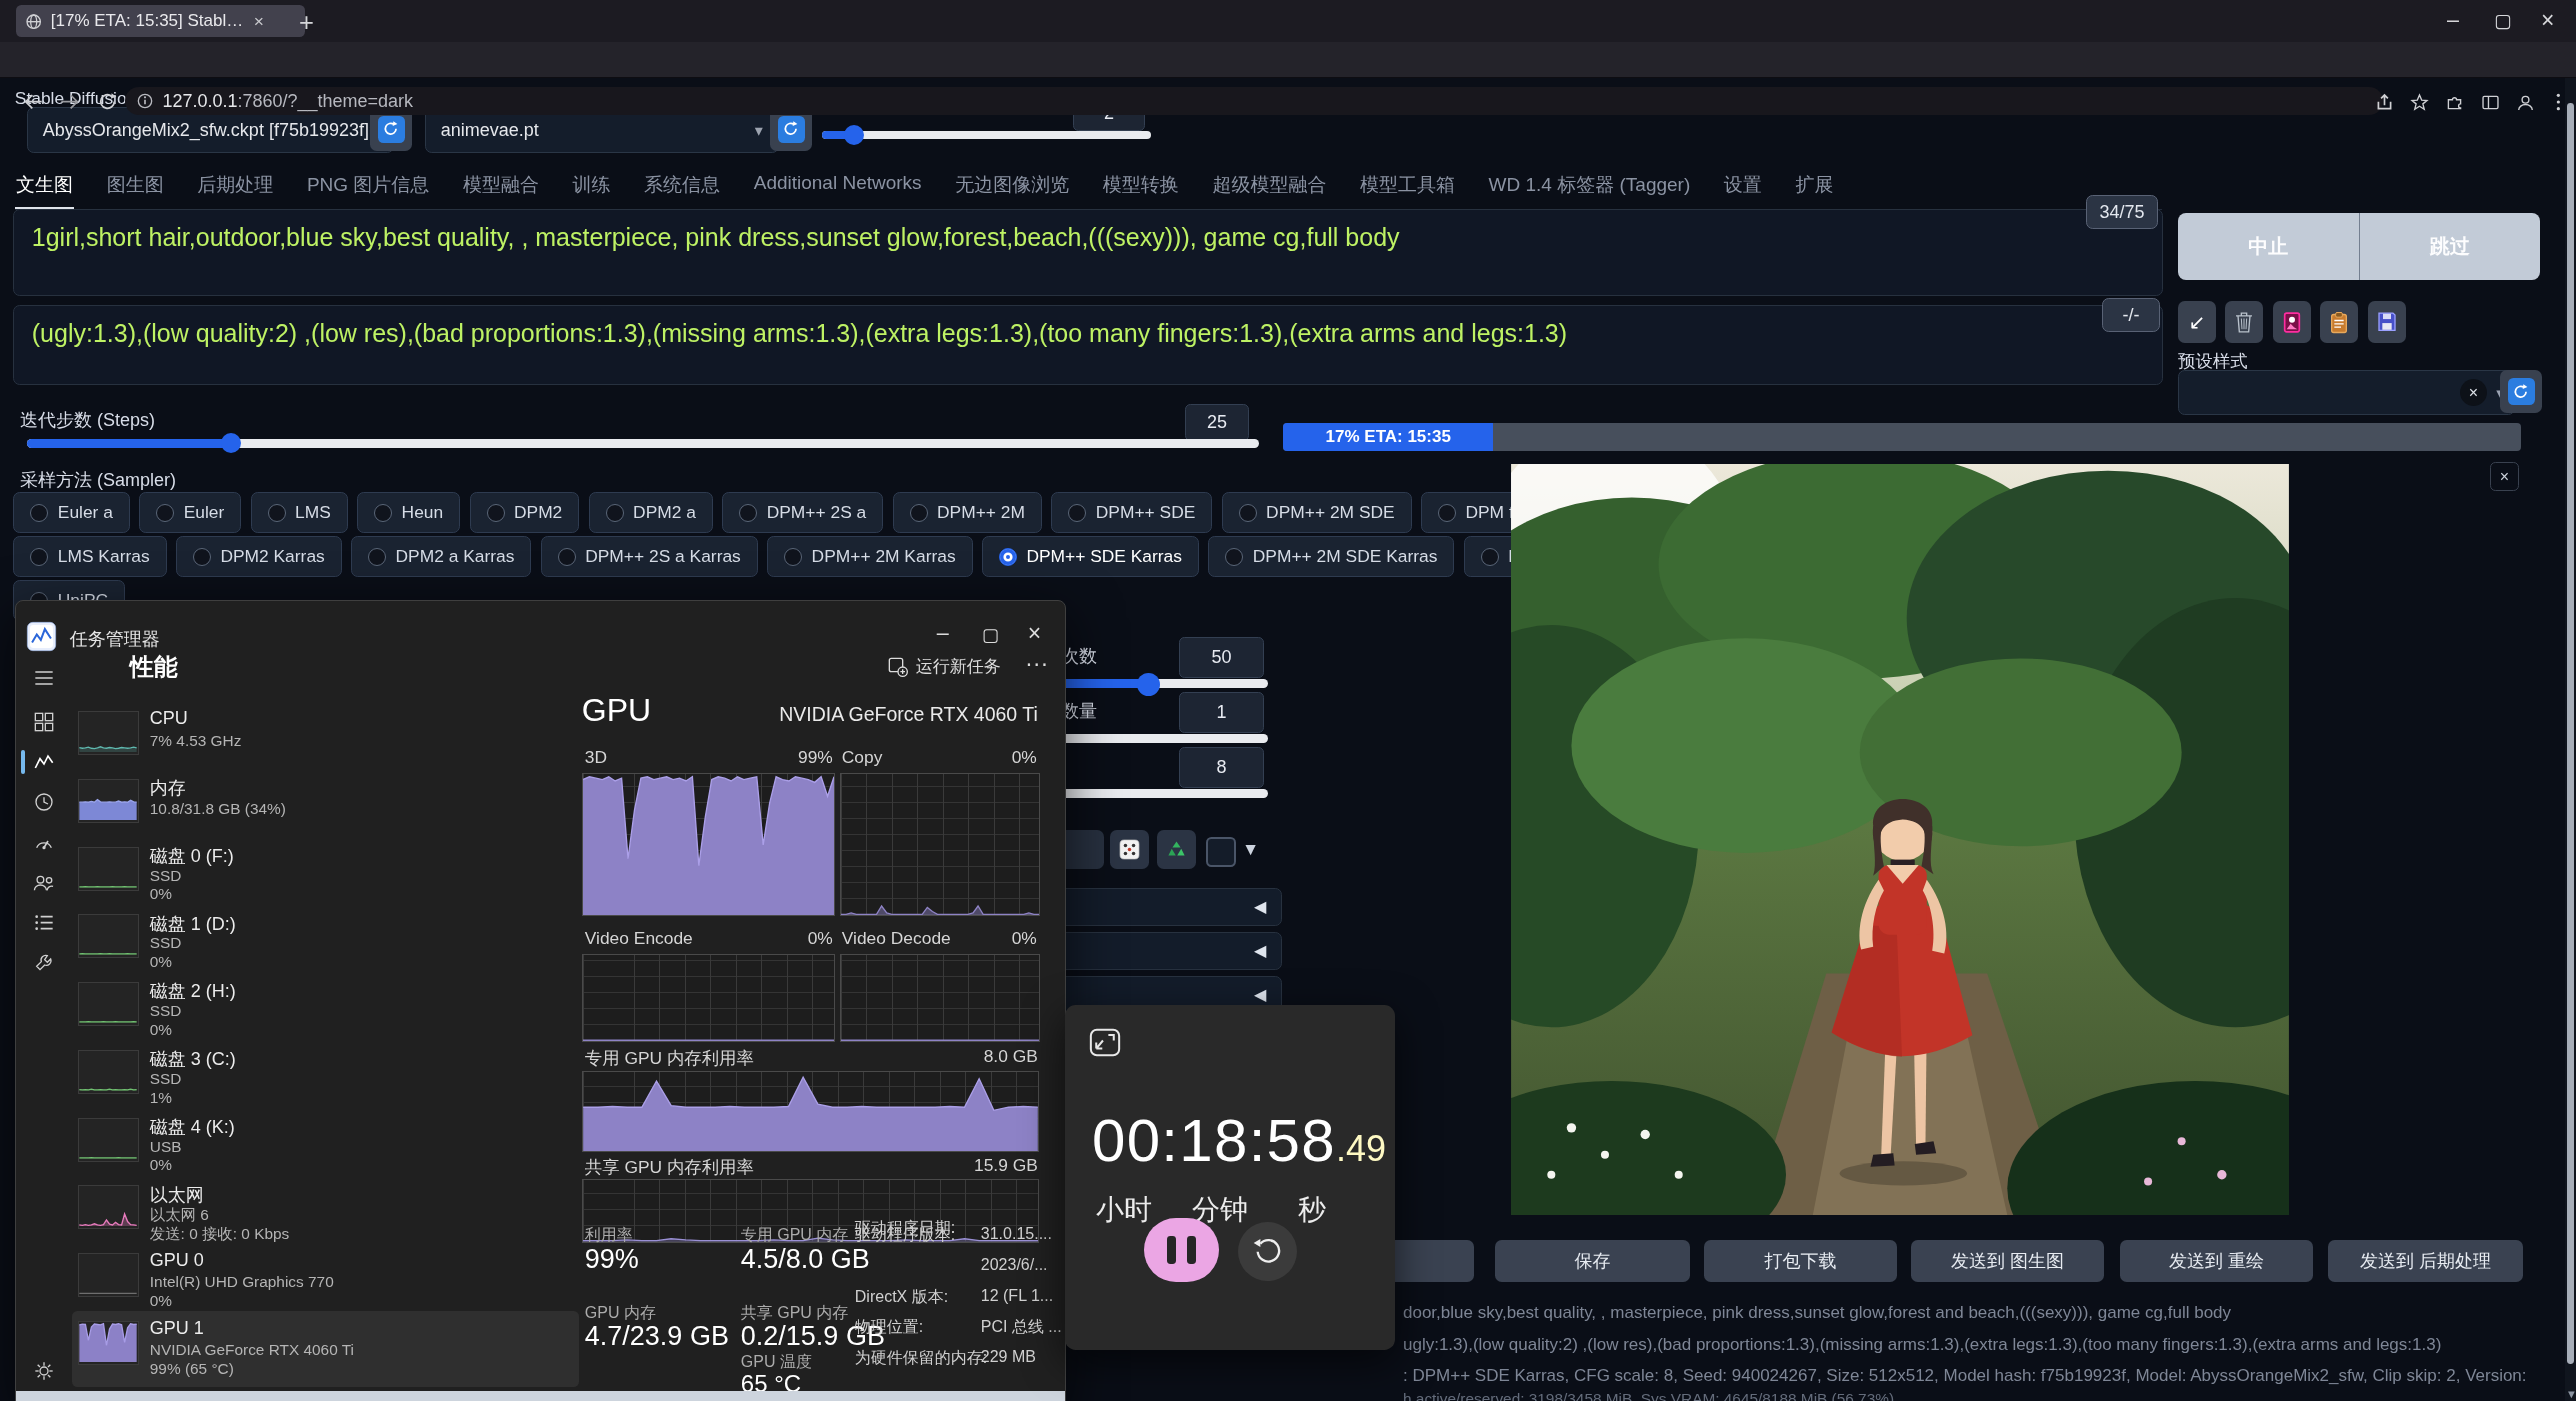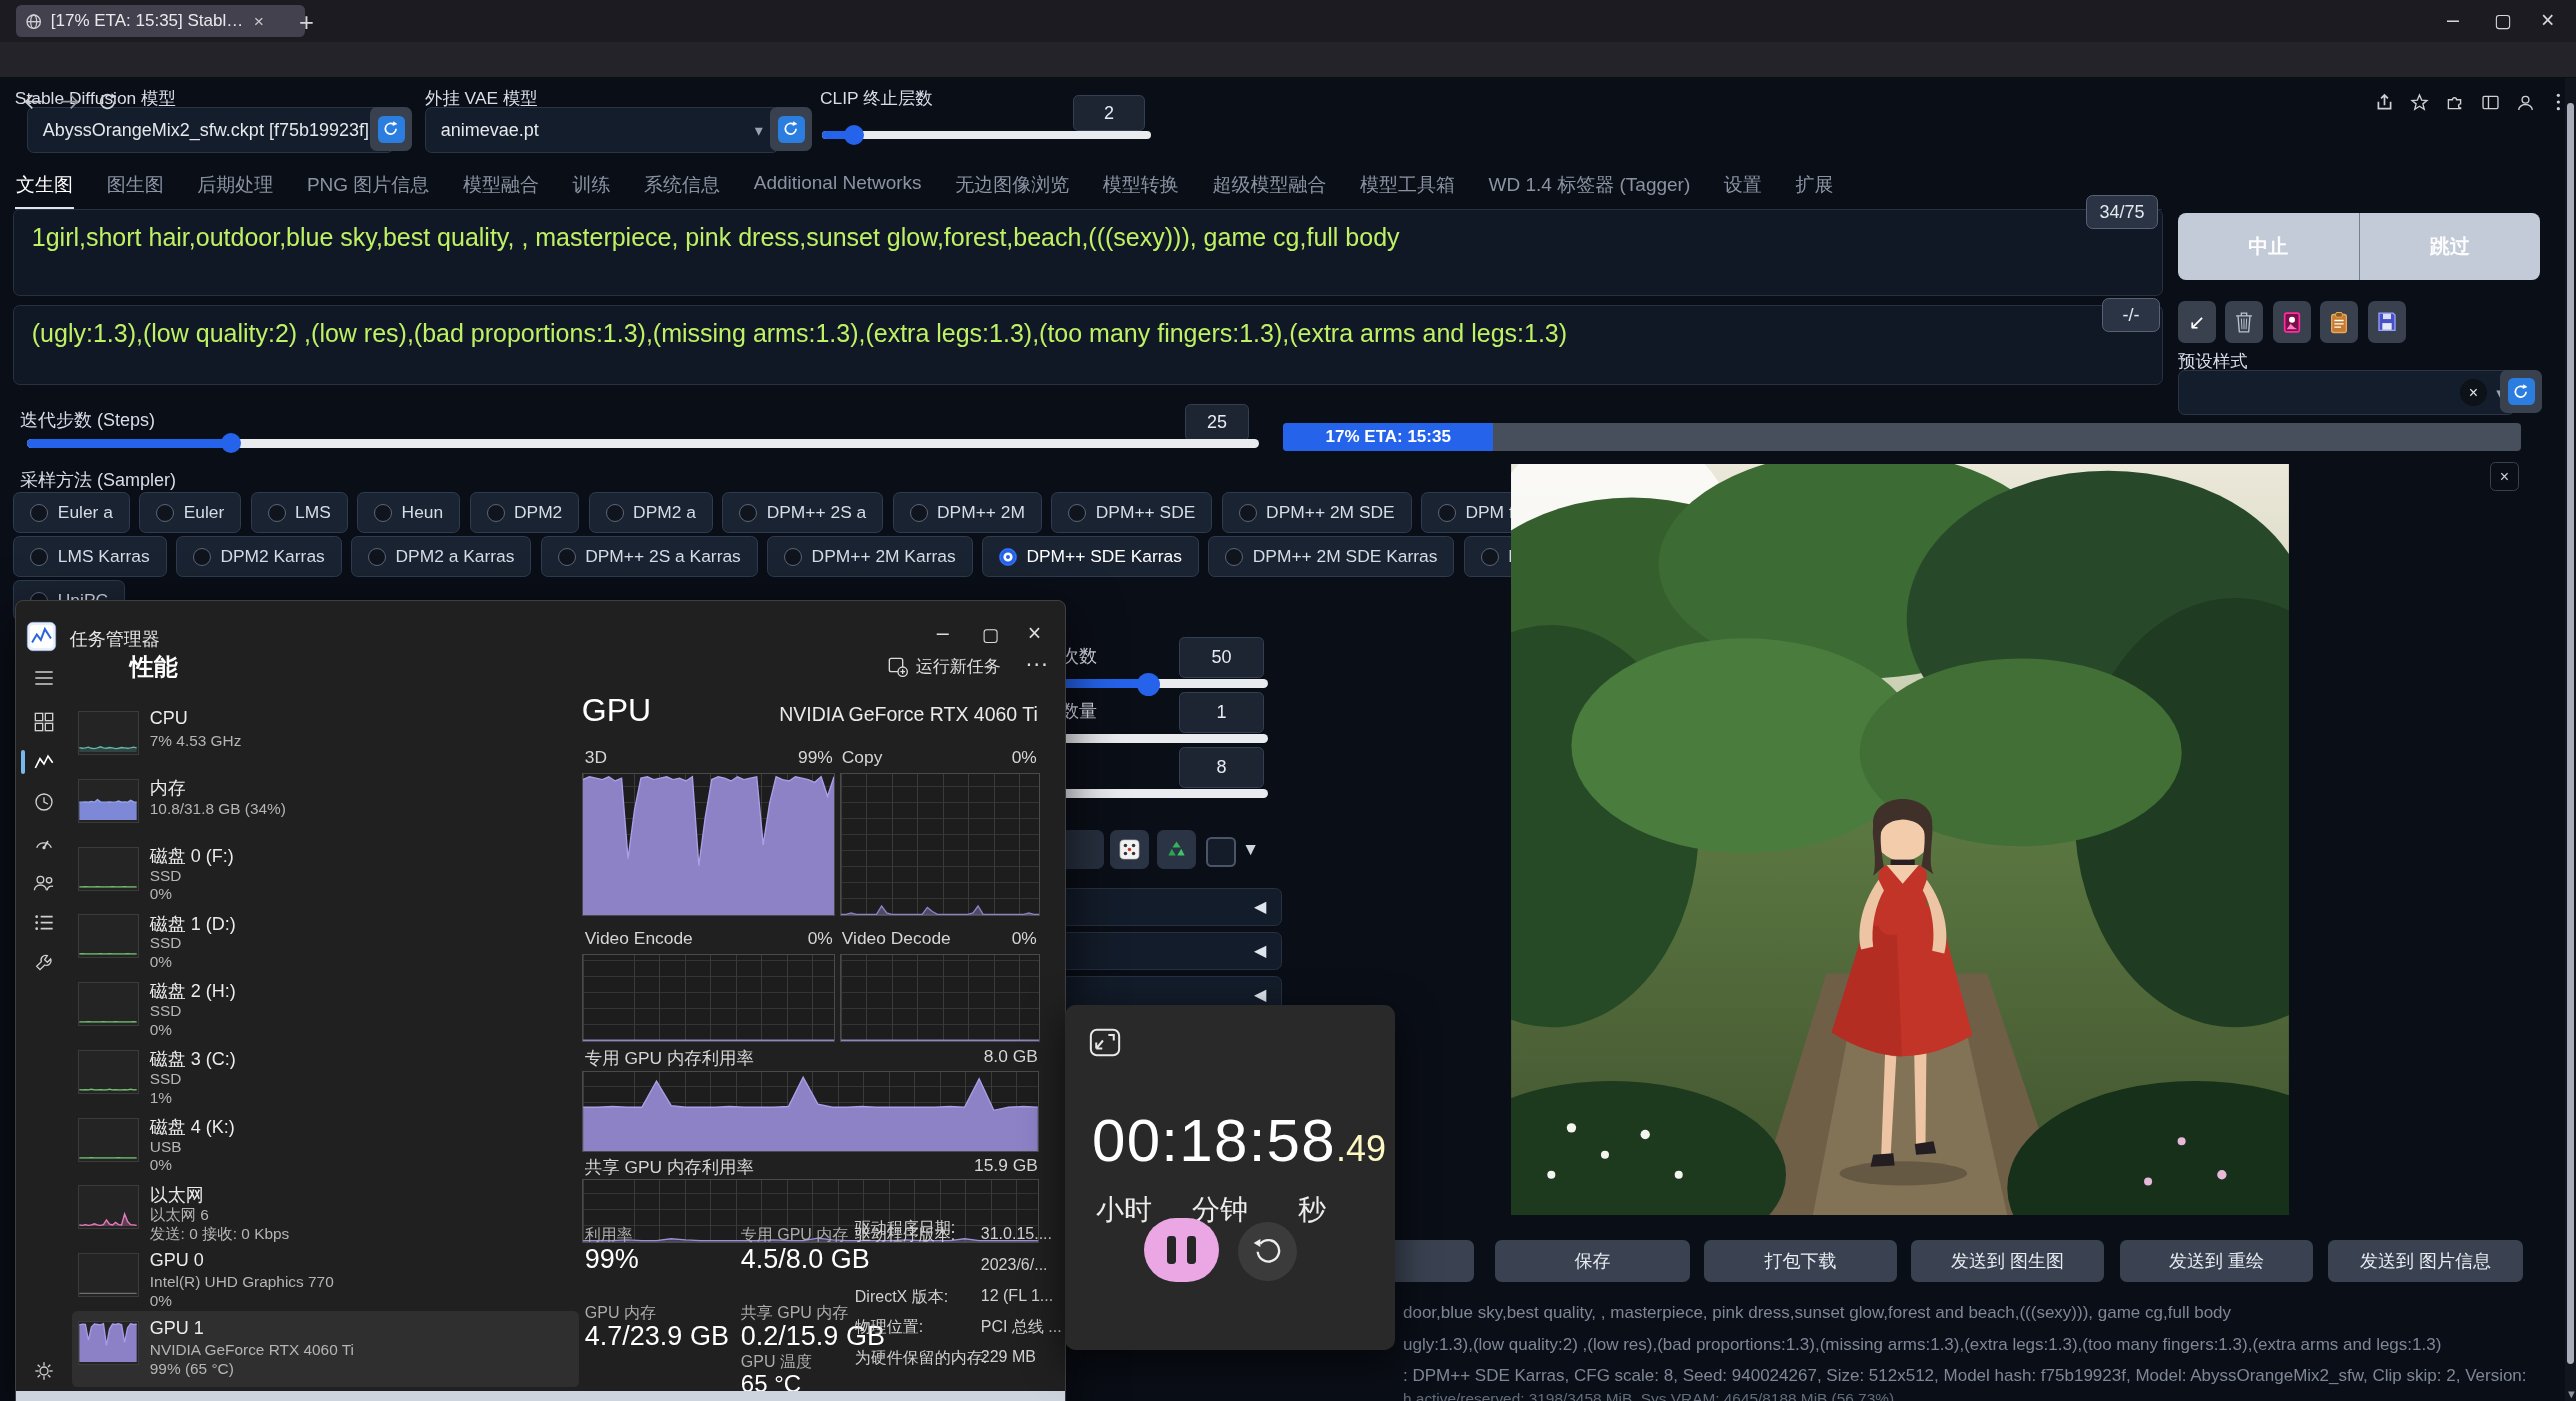--- a/index.html
+++ b/index.html
@@ -89,20 +89,30 @@
       <svg width="20" height="17.4" viewBox="0 0 30 26">
         <path d="M16 3 L26 13 L16 23 M26 13 H2" fill="none" stroke="#9a9ba0" stroke-width="2.5"></path>
       </svg>
     </span>
   <span class="abs bicon" style="left:98px;top:50px;">
       <svg width="19" height="19" viewBox="0 0 28 28">
         <path d="M24 14 a10 10 0 1 1 -4-8" fill="none" stroke="#cfd0d4" stroke-width="2.5"></path>
         <polygon points="20,2 27,7 19,10" fill="#cfd0d4"></polygon>
       </svg>
     </span>
+  <div class="abs urlpill">
+    <span>
+        <svg width="16" height="16" viewBox="0 0 24 24">
+          <circle cx="12" cy="12" r="10" fill="none" stroke="#b9bac0" stroke-width="2"></circle>
+          <line x1="12" y1="10" x2="12" y2="17" stroke="#b9bac0" stroke-width="2.5"></line>
+          <circle cx="12" cy="6.5" r="1.6" fill="#b9bac0"></circle>
+        </svg>
+      </span>
+    <span style="font-size:18px;"><span style="color:#e6e7ea;">127.0.0.1</span><span style="color:#b6b8bf;">:7860/?__theme=dark</span></span>
+  </div>
   <span class="abs" style="left:2375px;top:51px;">
       <svg width="19" height="19" viewBox="0 0 28 28">
         <path d="M14 18 V4 M9 8 L14 3 L19 8" fill="none" stroke="#cfd0d4" stroke-width="2.5"></path>
         <path d="M5 13 v10 h18 v-10" fill="none" stroke="#cfd0d4" stroke-width="2.5"></path>
       </svg>
     </span>
   <span class="abs" style="left:2410px;top:51px;">
       <svg width="19" height="19" viewBox="0 0 28 28">
         <path d="M14 3 L17.2 10.5 L25 11 L19 16 L21 24 L14 19.6 L7 24 L9 16 L3 11 L10.8 10.5 Z" fill="none" stroke="#cfd0d4" stroke-width="2"></path>
       </svg>
@@ -456,21 +466,21 @@
   </div>
 <div class="abs accord" style="left:1006px;top:976px;width:274px;height:36px;">
     <span class="abs" style="right:14.8px;top:8px;font-size:16px;color:#dfe5ee;">◀</span>
   </div>
 
 <div class="abs graybtn" style="left:1328px;top:1240px;width:146px;height:42px;"></div>
 <div class="abs graybtn" style="left:1495px;top:1240px;width:195px;height:42px;">保存</div>
 <div class="abs graybtn" style="left:1704px;top:1240px;width:193px;height:42px;">打包下载</div>
 <div class="abs graybtn" style="left:1911px;top:1240px;width:193px;height:42px;">发送到 图生图</div>
 <div class="abs graybtn" style="left:2120px;top:1240px;width:193px;height:42px;">发送到 重绘</div>
-<div class="abs graybtn" style="left:2328px;top:1240px;width:195px;height:42px;">发送到 图片信息</div>
+<div class="abs graybtn" style="left:2328px;top:1240px;width:195px;height:42px;">发送到 后期处理</div>
 
 <div class="abs geninfo" style="left:1403px;top:1303px;width:1127px;overflow:hidden;">door,blue sky,best quality, , masterpiece, pink dress,sunset glow,forest and beach,(((sexy))), game cg,full body</div>
 <div class="abs geninfo" style="left:1403px;top:1335px;width:1127px;overflow:hidden;">ugly:1.3),(low quality:2) ,(low res),(bad proportions:1.3),(missing arms:1.3),(extra legs:1.3),(too many fingers:1.3),(extra arms and legs:1.3)</div>
 <div class="abs geninfo" style="left:1403px;top:1366px;width:1127px;overflow:hidden;">: DPM++ SDE Karras, CFG scale: 8, Seed: 940024267, Size: 512x512, Model hash: f75b19923f, Model: AbyssOrangeMix2_sfw, Clip skip: 2, Version: v1.3.2</div>
 <div class="abs geninfo" style="left:1403px;top:1390px;font-size:15.4px;color:#646c7b;width:1127px;overflow:hidden;">h active/reserved: 3198/3458 MiB, Sys VRAM: 4645/8188 MiB (56.73%)</div>
 
 <div class="abs" style="left:2565px;top:76px;width:10.7px;height:1325px;background:#10151e;">
   <div style="position:absolute;left:2px;top:27px;width:6.7px;height:1261px;background:#a7aeb9;border-radius:3.4px;"></div>
   <div style="position:absolute;left:0.7px;bottom:1.3px;font-size:11.4px;color:#8a93a0;">▼</div>
 </div>

